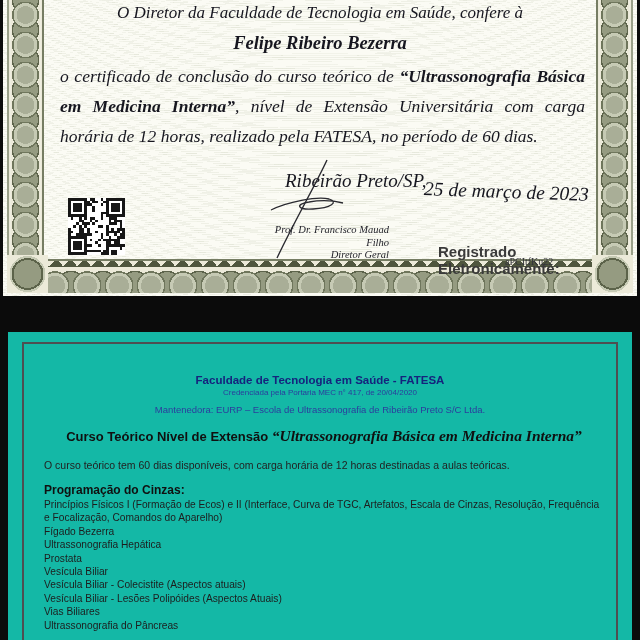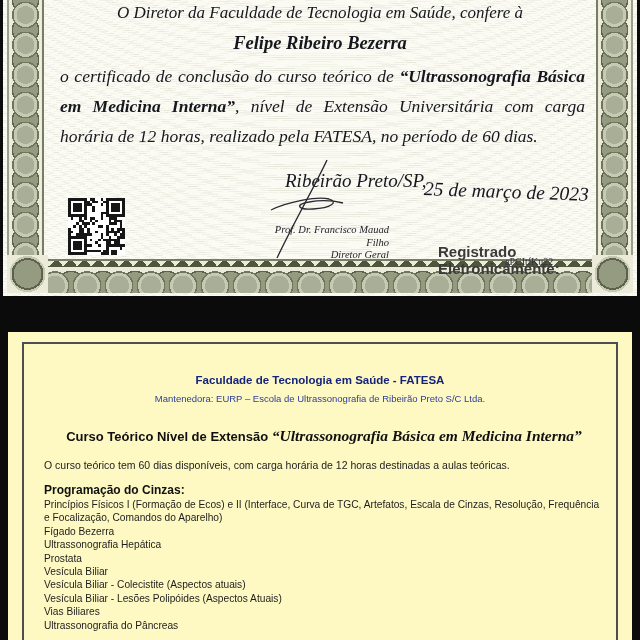--- a/index.html
+++ b/index.html
@@ -68,21 +68,21 @@
   .signer{position:absolute;top:224px;left:250px;width:136px;text-align:right;
     font-style:italic;font-size:10.5px;line-height:12.5px;color:#23232b;}
   .reg-label{position:absolute;top:243px;left:435px;font-family:"Liberation Sans",sans-serif;
     font-size:15px;font-weight:600;color:#3a3a3a;}
   .reg-code{position:absolute;top:256px;left:502px;font-size:10px;color:#34343c;}
 
   
   
 
   
-  .page2{position:absolute;top:332px;left:8px;right:8px;height:308px;background:#fef9c3;overflow:hidden;}
+  .page2{position:absolute;top:332px;left:8px;right:8px;height:308px;background:#14b8a6;overflow:hidden;}
   .frame{position:absolute;left:14px;right:14px;top:10px;height:420px;border:2px solid #4e4e52;}
   .p2-head{position:absolute;top:42px;left:0;right:0;text-align:center;}
   .inst{font-size:11.5px;font-weight:bold;color:#15237d;}
   .accr{margin-top:2px;font-size:8px;color:#2c3c9d;}
   .maint{margin-top:7px;font-size:9.5px;color:#2c3c9d;}
   .course-line{position:absolute;top:95px;left:36px;right:28px;color:#101010;text-align:center;}
   .cl-label{font-size:13px;font-weight:bold;}
   .cl-title{font-family:"Liberation Serif","DejaVu Serif",serif;font-style:italic;font-weight:bold;font-size:15.5px;}
   .summary{position:absolute;top:127px;left:36px;right:28px;margin:0;font-size:10.5px;color:#222;}
   .prog-head{position:absolute;top:151px;left:36px;font-size:12px;font-weight:bold;color:#101010;}
@@ -569,20 +569,21 @@
       <div class="reg-label">Registrado Eletronicamente:</div>
       <div class="reg-code">aPCItfKu22</div>
     </div>
   </section>
 
   <section class="page2">
     <div class="frame"></div>
 
     <div class="p2-head">
       <div class="inst">Faculdade de Tecnologia em Saúde - FATESA</div>
+      <div class="accr">Credenciada pela Portaria MEC n° 417, de 20/04/2020</div>
       <div class="maint">Mantenedora: EURP – Escola de Ultrassonografia de Ribeirão Preto S/C Ltda.</div>
     </div>
 
     <div class="course-line"><span class="cl-label">Curso Teórico Nível de Extensão </span><span class="cl-title">“Ultrassonografia Básica em Medicina Interna”</span></div>
 
     <p class="summary">O curso teórico tem 60 dias disponíveis, com carga horária de 12 horas destinadas a aulas teóricas.</p>
 
     <div class="prog-head">Programação do Cinzas:</div>
 
     <ul class="prog-list">

